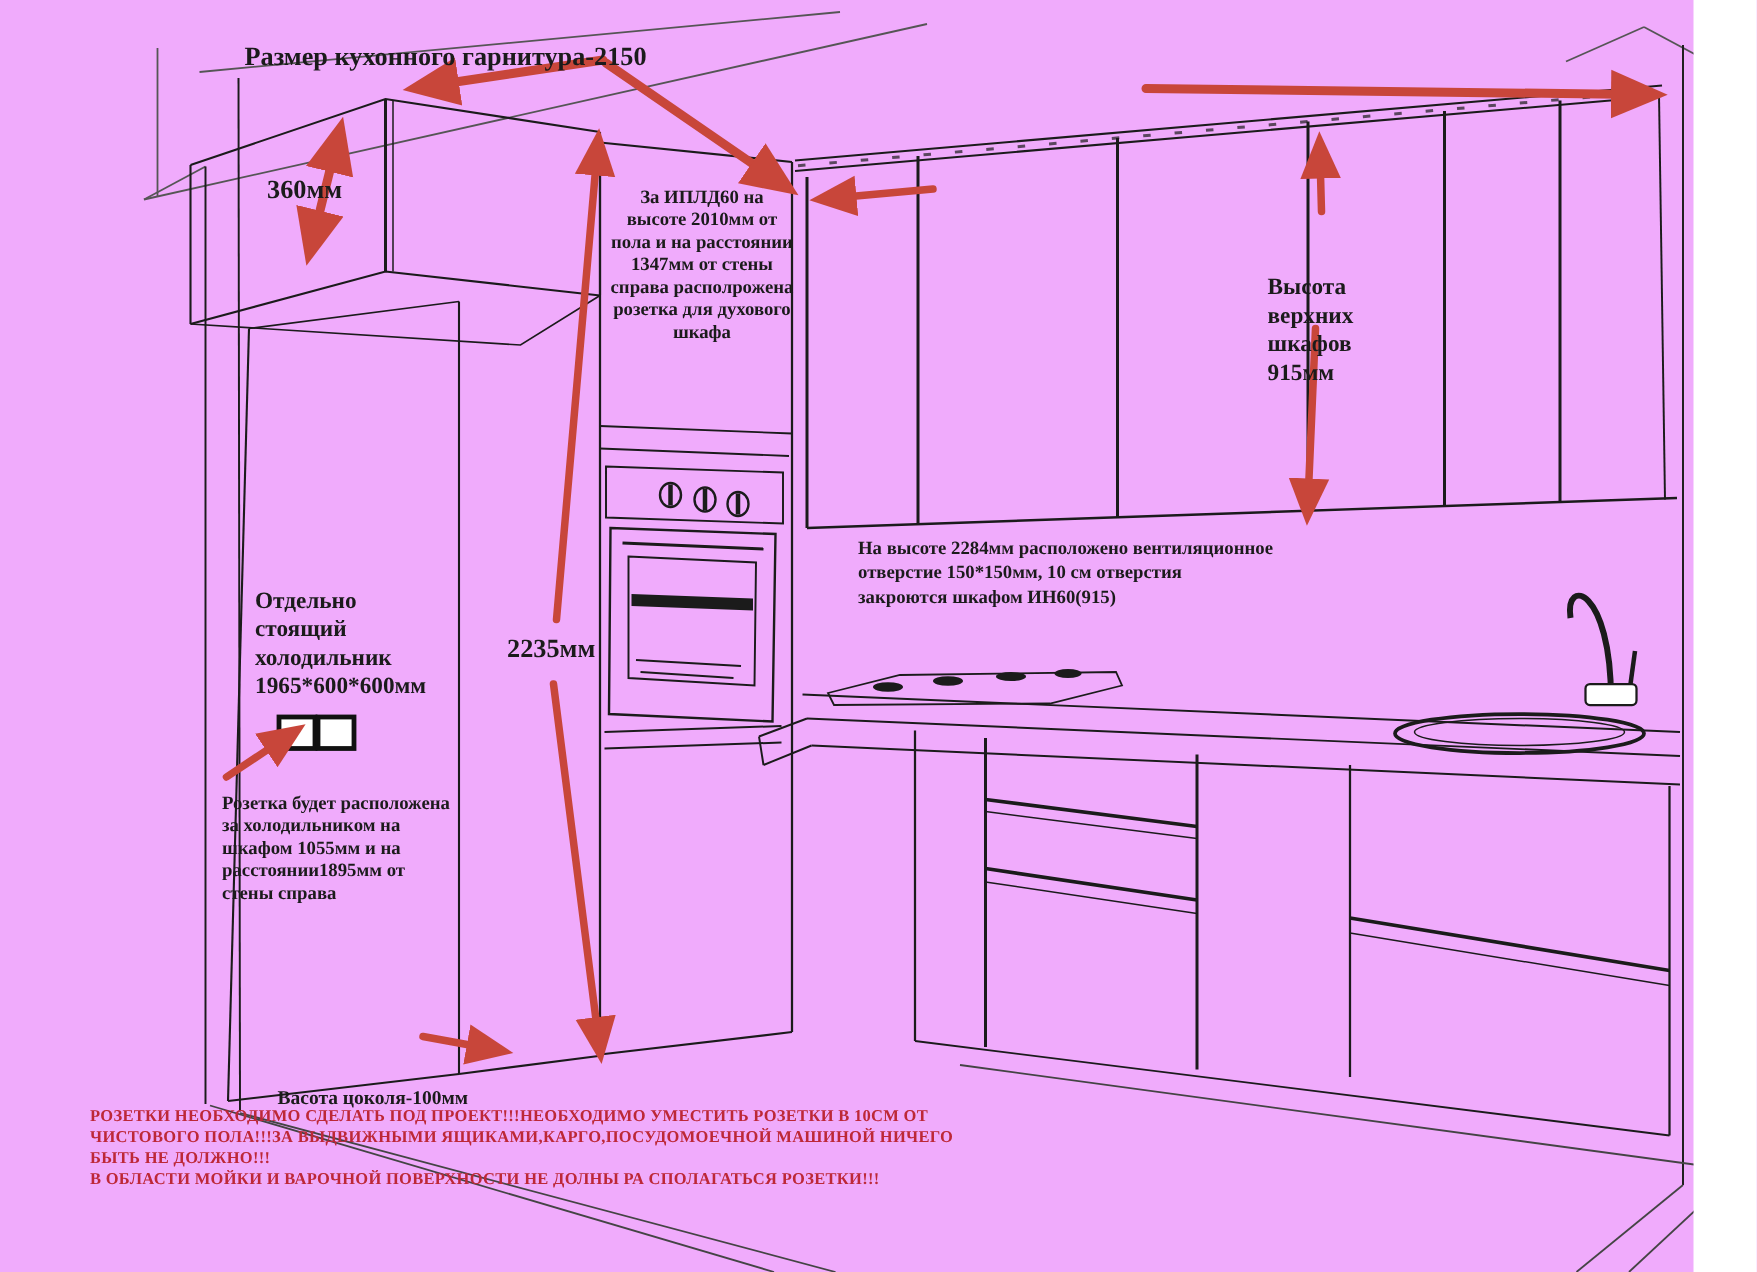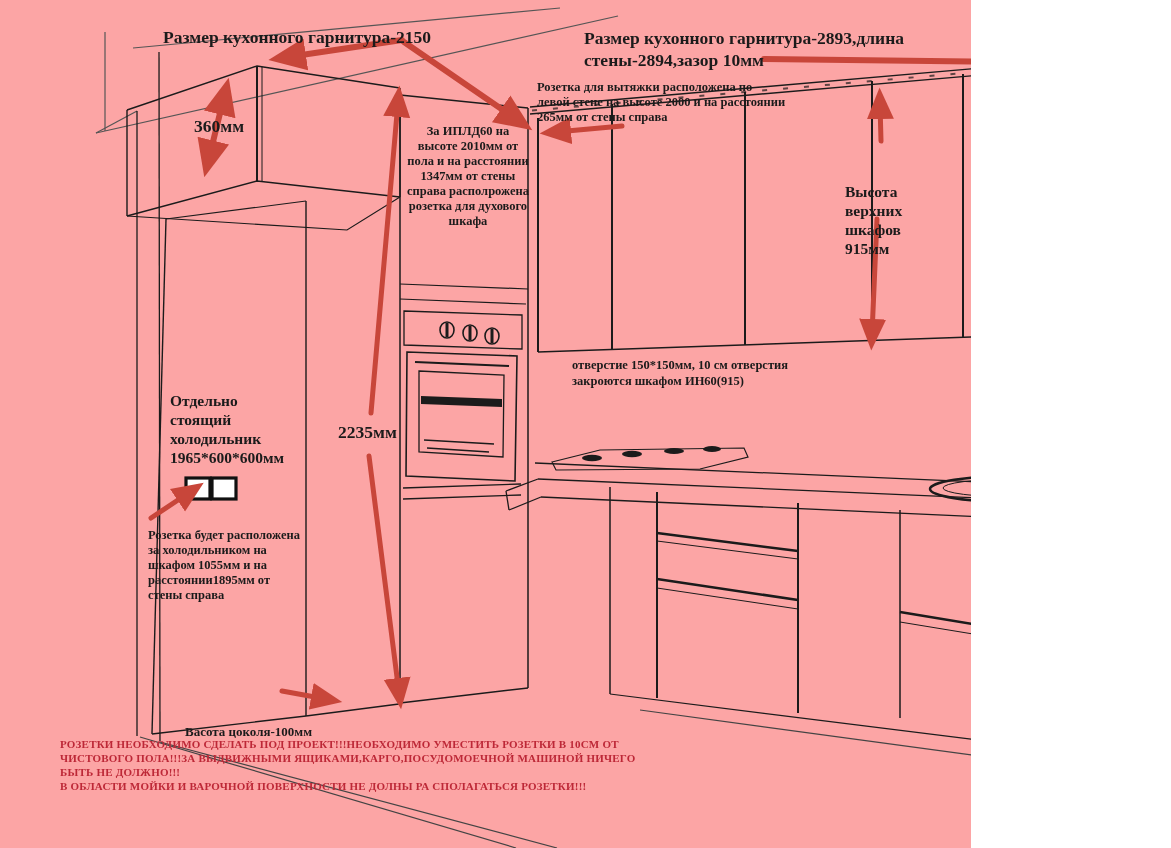--- a/index.html
+++ b/index.html
@@ -1,16 +1,16 @@
 <!DOCTYPE html>
 <html><head>
 <meta charset="utf-8">
 <style>
   html,body{margin:0;padding:0;background:#fff;}
-  #canvas{position:relative;width:971px;height:848px;background:#fca5a5;overflow:hidden;
+  #canvas{position:relative;width:1129px;height:848px;background:#f0abfc;overflow:hidden;
           font-family:"Liberation Serif","DejaVu Serif",serif;}
   #drawing{position:absolute;left:0;top:0;}
   .lbl{position:absolute;color:#1b1b1b;font-weight:bold;white-space:nowrap;}
   .lbl .ln{display:block;}
   .t-big{font-size:17.5px;line-height:1.25;}
   .t-med{font-size:15.5px;line-height:1.22;margin-top:40px;}
   .t-sm{font-size:12.5px;line-height:1.2;}
   .t-warn{color:#bd2837;font-size:11px;line-height:1.28;letter-spacing:.2px;}
 </style>
 </head>
@@ -166,60 +166,52 @@
     <path d="M369,456 L399,693" stroke-width="5" marker-end="url(#ah)"></path>
     <path d="M881,141 L880,104" stroke-width="5" marker-end="url(#ah)"></path>
     <path d="M877,219 L872,334" stroke-width="5" marker-end="url(#ah)"></path>
     <path d="M282,691 L326,699" stroke-width="5" marker-end="url(#ah)"></path>
     <path d="M151,518 L190,492" stroke-width="5" marker-end="url(#ah)"></path>
   </g>
 </svg>
 
 <div class="lbl t-big" style="left:163px;top:27px;">Размер кухонного гарнитура-2150</div>
 
-<div class="lbl t-big" style="left:584px;top:28px;">
-  <span class="ln">Размер кухонного гарнитура-2893,длина</span>
-  <span class="ln">стены-2894,зазор 10мм</span>
-</div>
-
-<div class="lbl t-sm" style="left:537px;top:80px;">
-  <span class="ln">Розетка для вытяжки расположена по</span>
-  <span class="ln">левой стене на высоте 2000 и на расстоянии</span>
-  <span class="ln">265мм от стены справа</span>
-</div>
+
 
 <div class="lbl t-sm" style="left:407px;top:124px;text-align:center;">
   <span class="ln">За ИПЛД60 на</span>
   <span class="ln">высоте 2010мм от</span>
   <span class="ln">пола и на расстоянии</span>
   <span class="ln">1347мм от стены</span>
   <span class="ln">справа располрожена</span>
   <span class="ln">розетка для духового</span>
   <span class="ln">шкафа</span>
 </div>
 
 <div class="lbl t-med" style="left:845px;top:143px;">
   <span class="ln">Высота</span>
   <span class="ln">верхних</span>
   <span class="ln">шкафов</span>
   <span class="ln">915мм</span>
 </div>
 
-<div class="lbl t-big" style="left:178px;top:116px;margin-left:16px;">360мм</div>
+<div class="lbl t-big" style="left:178px;top:116px;">360мм</div>
 
 <div class="lbl t-med" style="left:170px;top:352px;">
   <span class="ln">Отдельно</span>
   <span class="ln">стоящий</span>
   <span class="ln">холодильник</span>
   <span class="ln">1965*600*600мм</span>
 </div>
 
 <div class="lbl t-big" style="left:338px;top:422px;">2235мм</div>
 
 <div class="lbl t-sm" style="left:572px;top:357px;line-height:1.3;">
+  <span class="ln">На высоте 2284мм расположено вентиляционное</span>
   <span class="ln">отверстие 150*150мм, 10 см отверстия</span>
   <span class="ln">закроются шкафом ИН60(915)</span>
 </div>
 
 <div class="lbl t-sm" style="left:148px;top:528px;">
   <span class="ln">Розетка будет расположена</span>
   <span class="ln">за холодильником на</span>
   <span class="ln">шкафом 1055мм и на</span>
   <span class="ln">расстоянии1895мм от</span>
   <span class="ln">стены справа</span>

